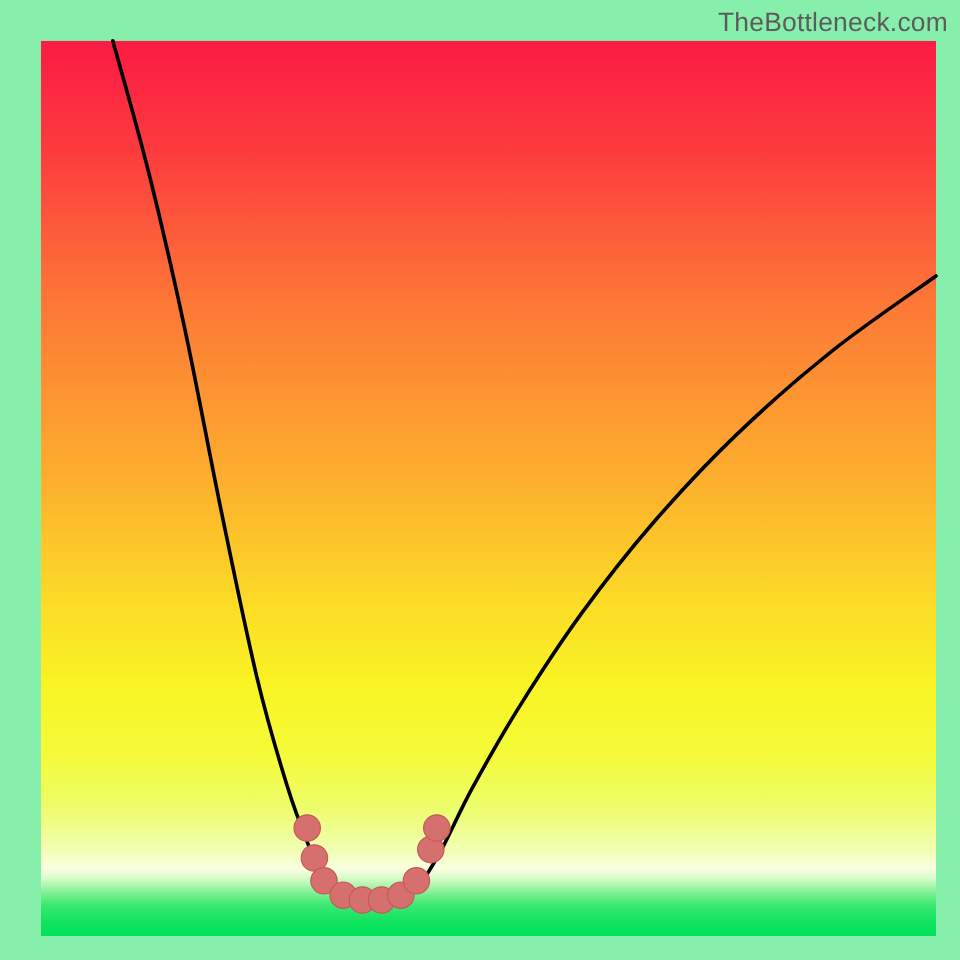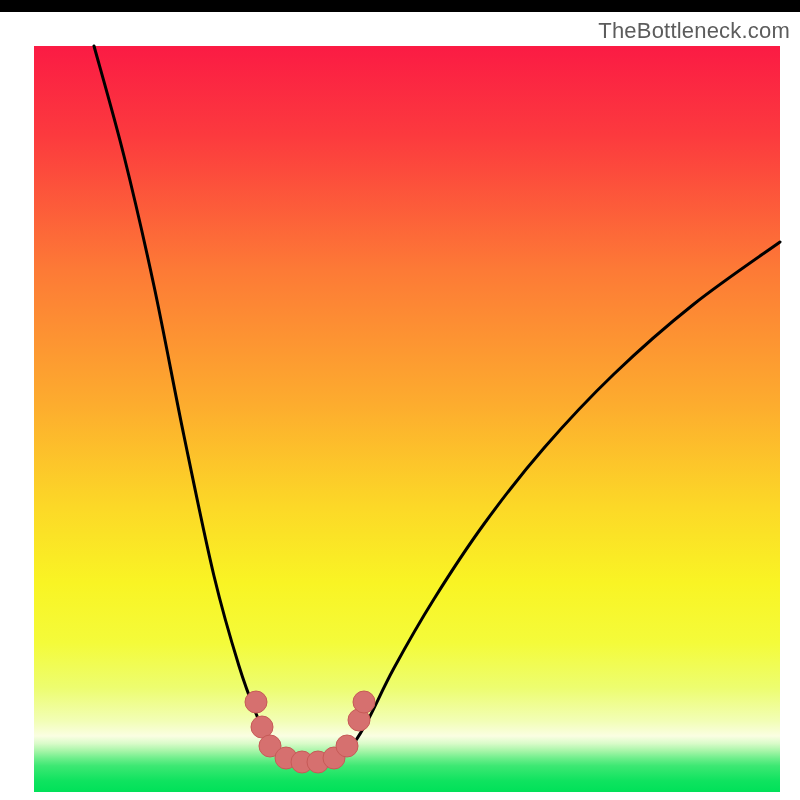--- a/index.html
+++ b/index.html
@@ -7,22 +7,21 @@
     padding: 0;
     width: 800px;
     height: 800px;
     overflow: hidden;
     background: #000;
     font-family: Arial, Helvetica, sans-serif;
   }
   .frame {
     position: absolute;
     inset: 0;
-    background: #ffffff;
-    margin-top: 12px;
+    background: #86efac;
   }
   .plot {
     position: absolute;
     left: 34px;
     top: 34px;
     width: 746px;
     height: 746px;
   }
   .gradient {
     position: absolute;

